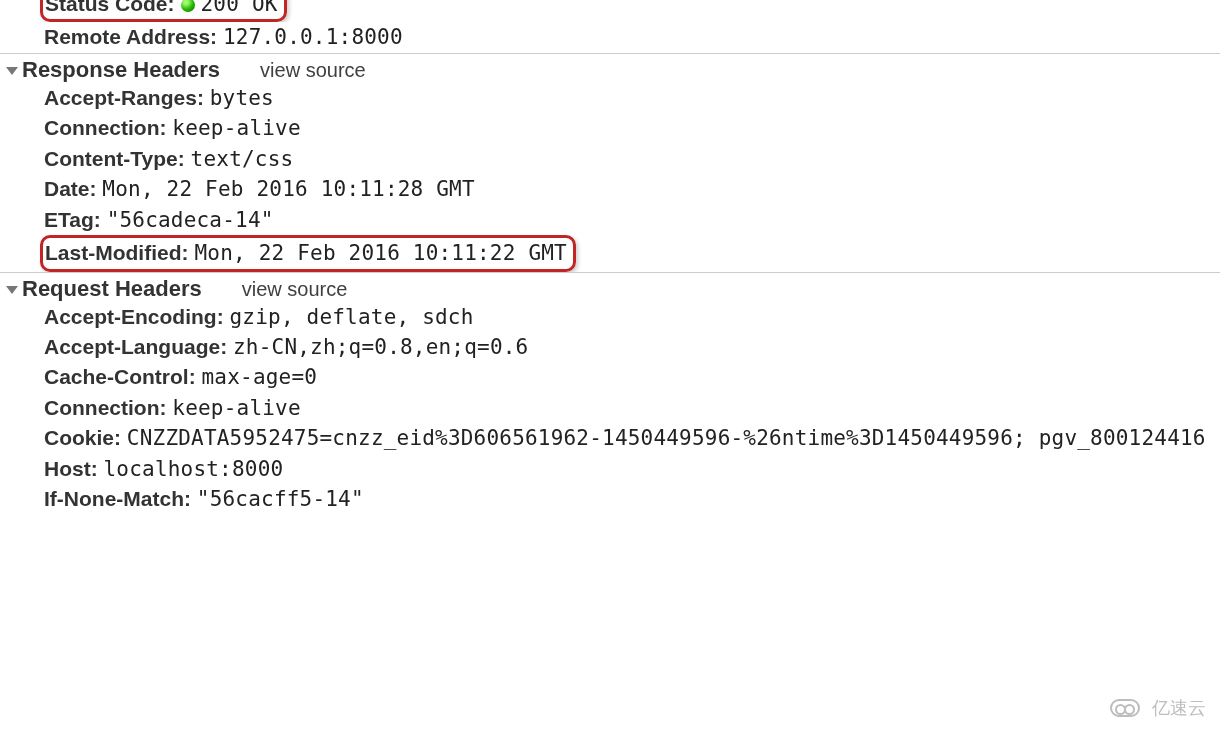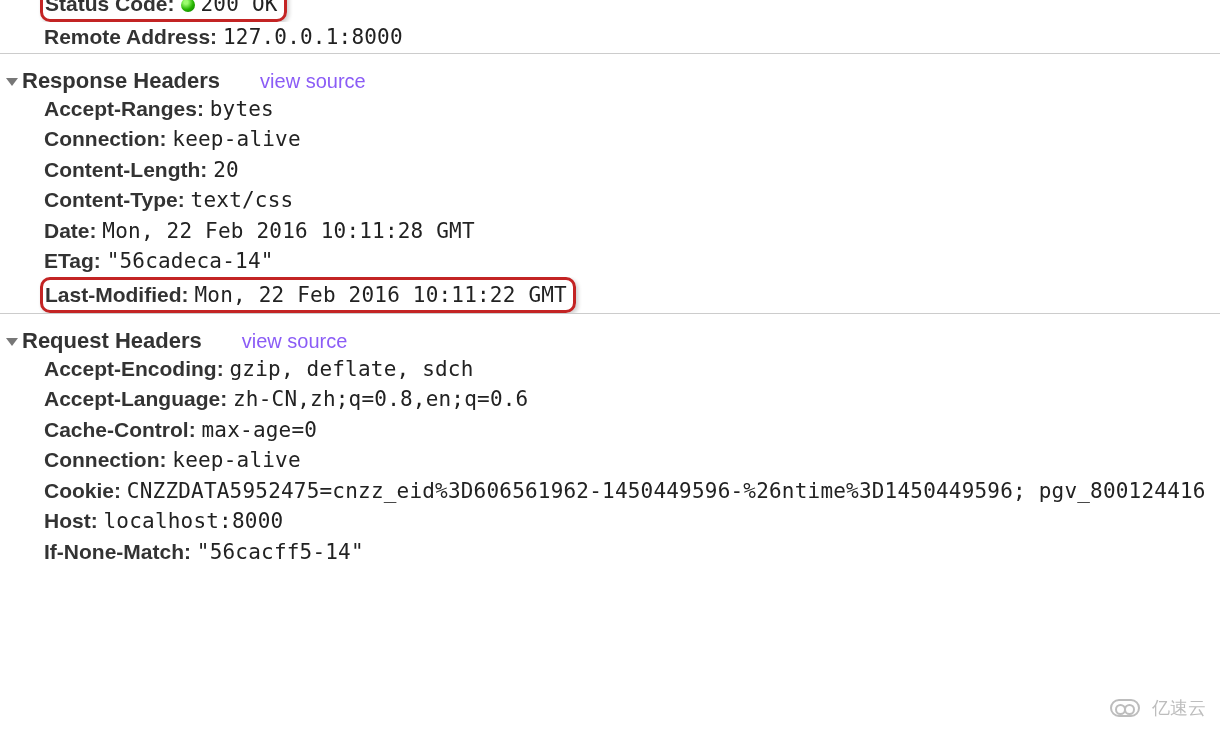--- a/index.html
+++ b/index.html
@@ -7,21 +7,21 @@
     margin: 0;
     padding: 0;
     font-family: "Lucida Grande", -apple-system, BlinkMacSystemFont, sans-serif;
     font-size: 21px;
     color: #222;
     background: #fff;
     width: 1220px;
   }
   .section {
     border-top: 1px solid #ccc;
-    padding-top: 14px;
+    padding-top: 3px;
   }
   .section-header {
     display: flex;
     align-items: baseline;
     padding-left: 6px;
   }
   .toggle {
     display: inline-block;
     width: 0; height: 0;
     border-left: 6px solid transparent;
@@ -31,21 +31,21 @@
     position: relative;
     top: -2px;
   }
   .section-title {
     font-weight: 700;
     color: #333;
     font-size: 22px;
   }
   .view-source {
     margin-left: 40px;
-    color: #8b5cf6;
+    color: #404040;
     font-size: 20px;
   }
   .row {
     padding-left: 44px;
     line-height: 1.45;
     white-space: nowrap;
     overflow: hidden;
   }
   .row.wrap { white-space: normal; word-break: break-all; }
   .label {
@@ -128,24 +128,20 @@
 
   <div class="row">
     <span class="label">Accept-Ranges:</span>
     <span class="value">bytes</span>
   </div>
   <div class="row">
     <span class="label">Connection:</span>
     <span class="value">keep-alive</span>
   </div>
   <div class="row">
-    <span class="label">Content-Length:</span>
-    <span class="value">20</span>
-  </div>
-  <div class="row">
     <span class="label">Content-Type:</span>
     <span class="value">text/css</span>
   </div>
   <div class="row">
     <span class="label">Date:</span>
     <span class="value">Mon, 22 Feb 2016 10:11:28 GMT</span>
   </div>
   <div class="row">
     <span class="label">ETag:</span>
     <span class="value">"56cadeca-14"</span>

